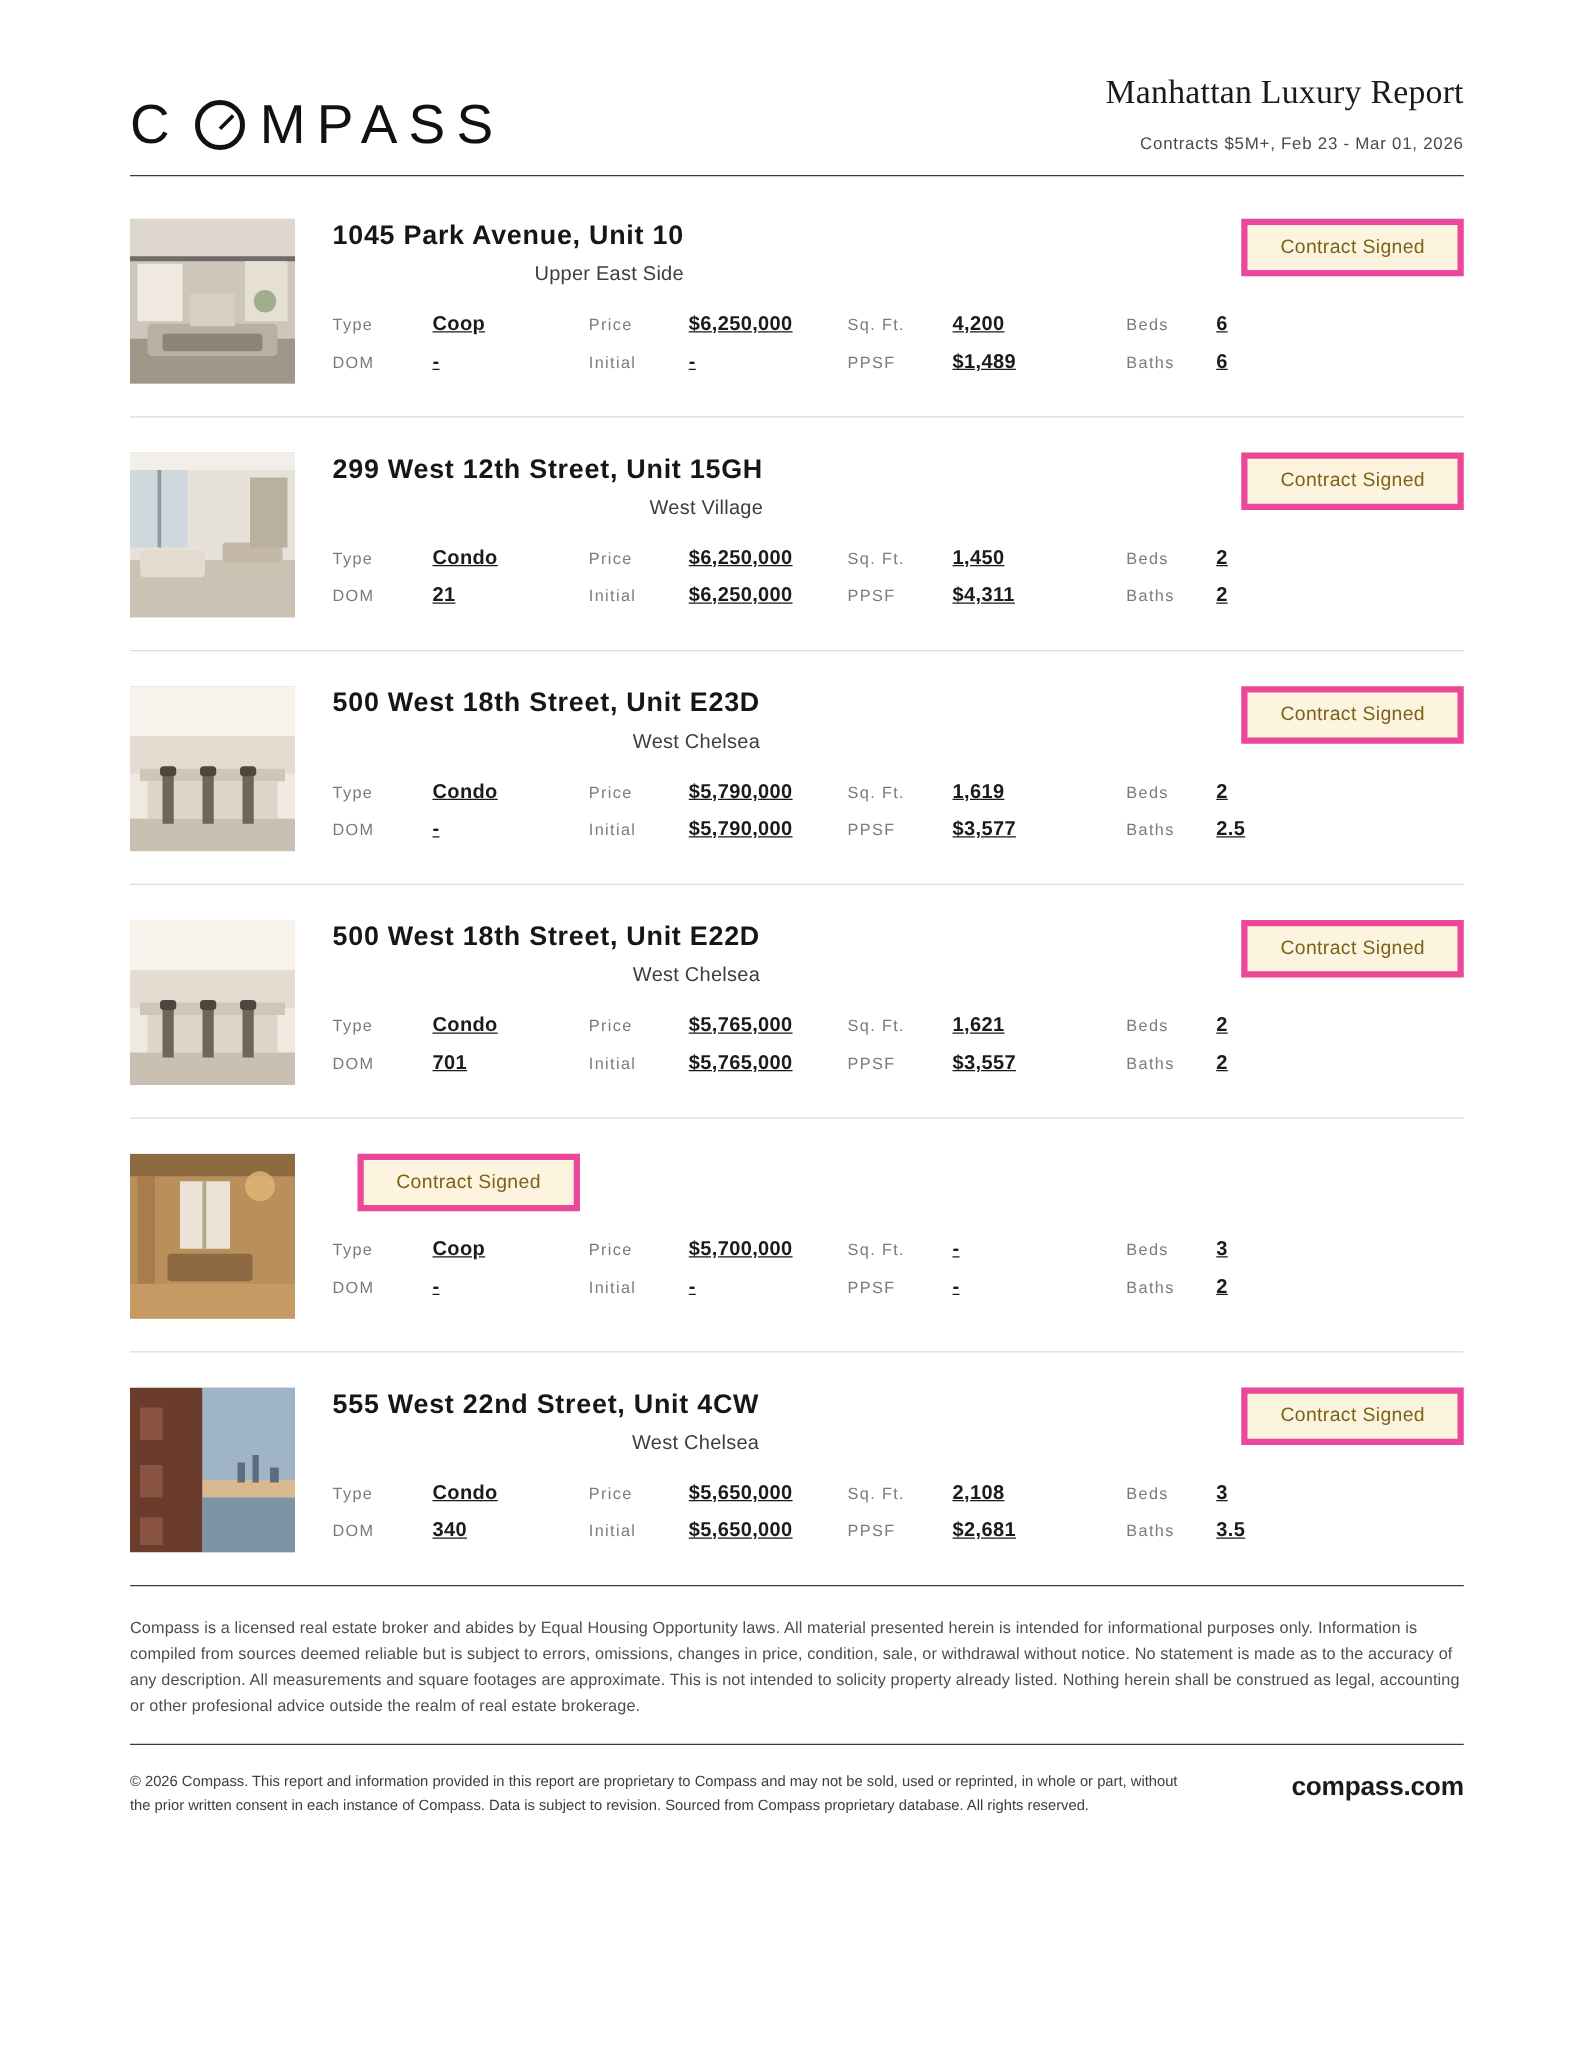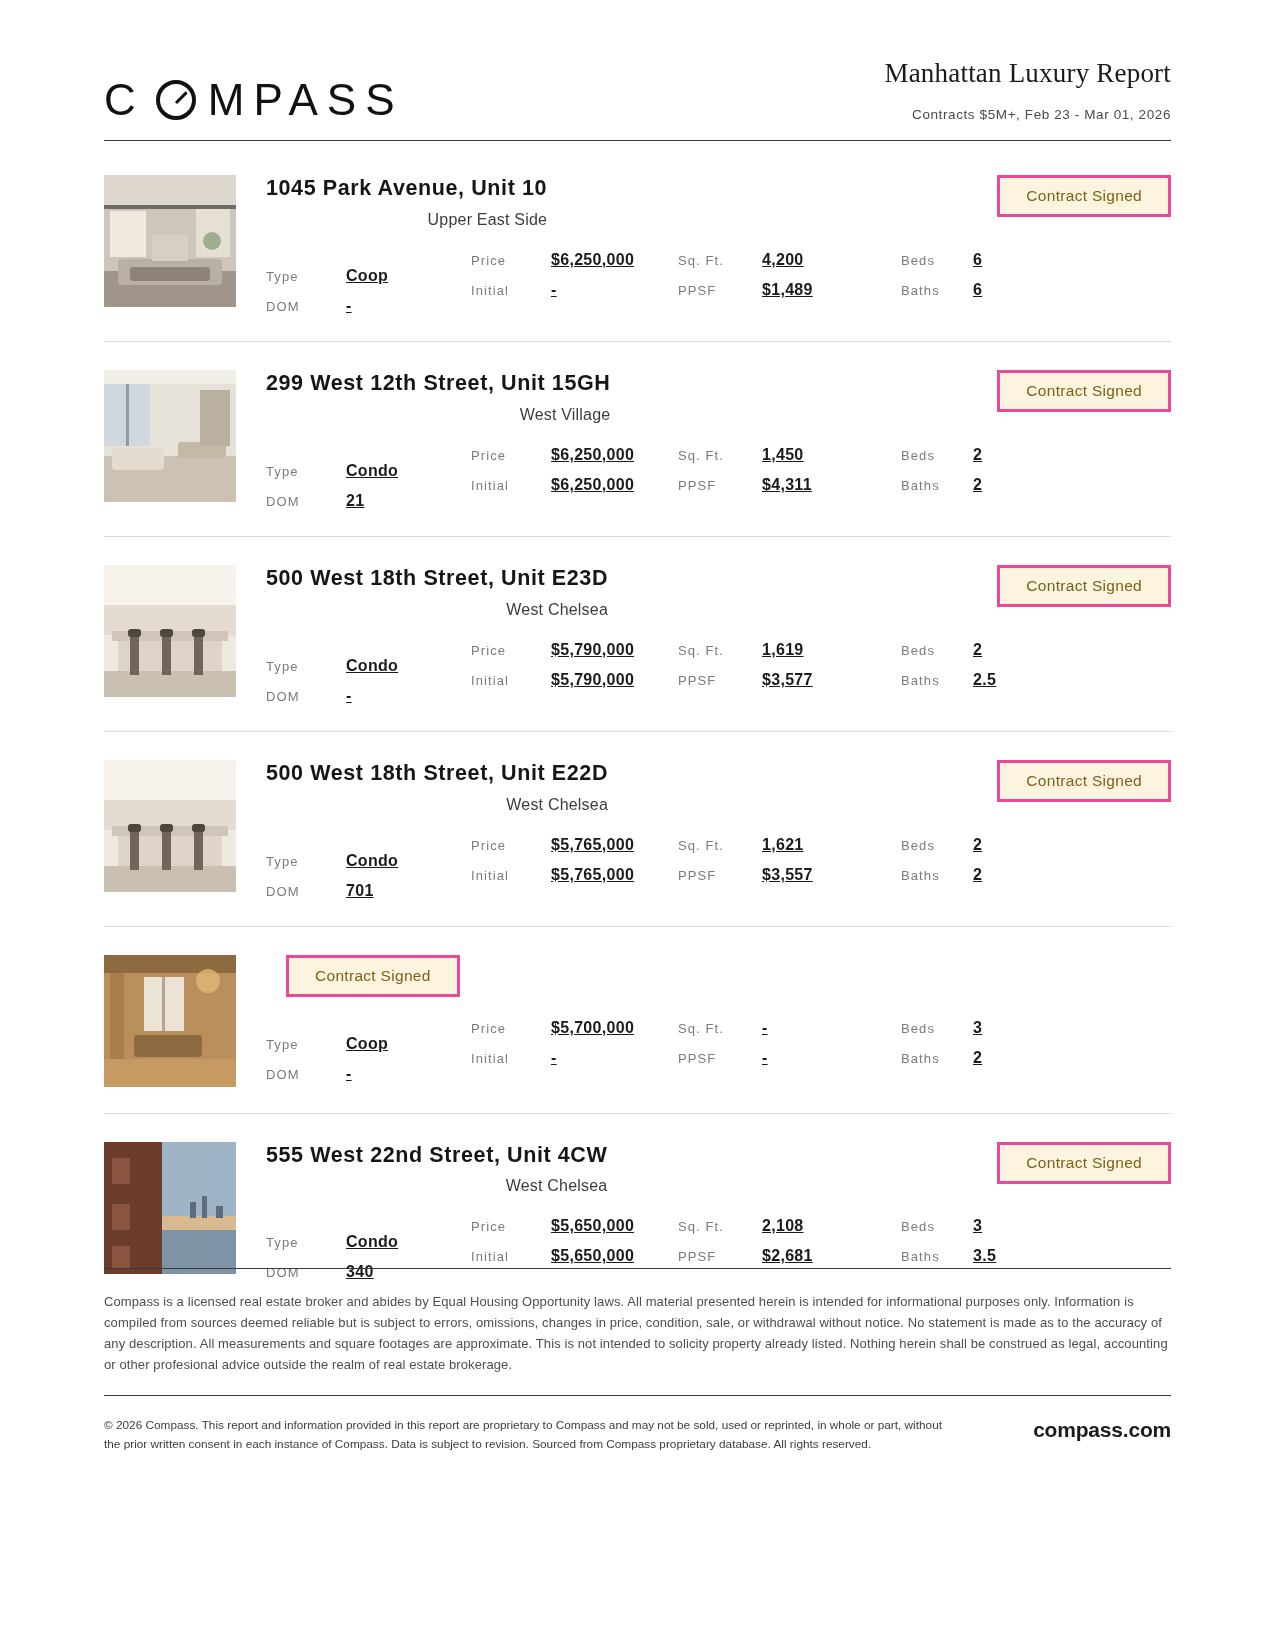--- a/index.html
+++ b/index.html
@@ -133,40 +133,40 @@
   }
   .hood {
     font-size: 16px;
     color: #3d3d3d;
     margin-top: 9px;
     letter-spacing: 0.2px;
   }
   .badge {
     flex: 0 0 auto;
     background: #fdf4df;
-    border: 3px solid #ec4899;
+    border: 5px solid #ec4899;
     color: #7a6218;
     font-size: 15.5px;
     letter-spacing: 0.3px;
     padding: 9px 26px;
     margin-left: 20px;
     white-space: nowrap;
   }
 
   .stats {
     display: flex;
     margin-top: 22px;
     gap: 0;
   }
   .stat-col {
     display: flex;
     flex-direction: column;
     gap: 12px;
   }
-  .stat-col.c1 { width: 205px; margin-top: 16px; }
+  .stat-col.c1 { width: 205px; }
   .stat-col.c2 { width: 207px; }
   .stat-col.c3 { width: 223px; }
   .stat-col.c4 { width: 150px; }
   .stat-row {
     display: flex;
     align-items: baseline;
   }
   .stat-label {
     font-size: 13px;
     color: #7b7b7b;

